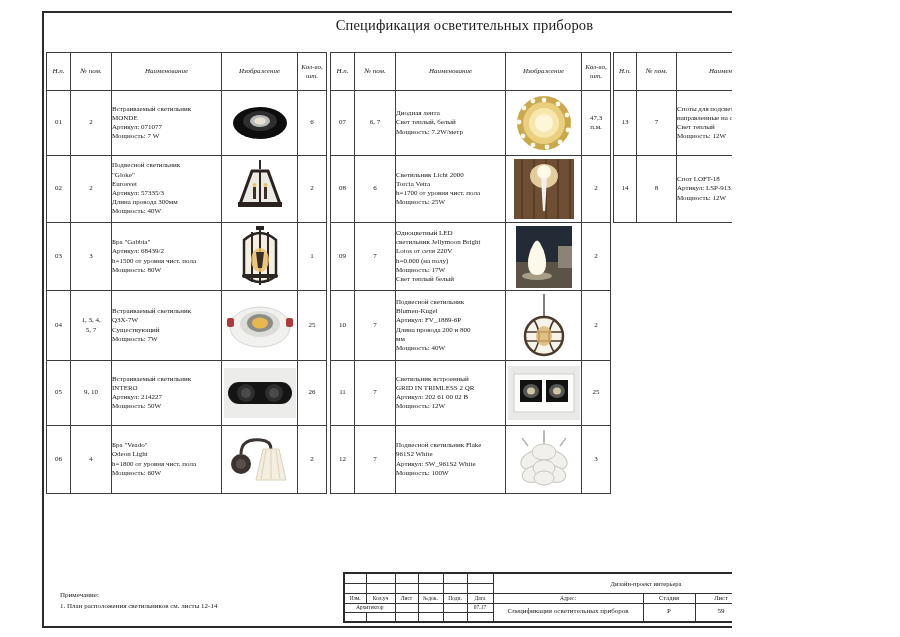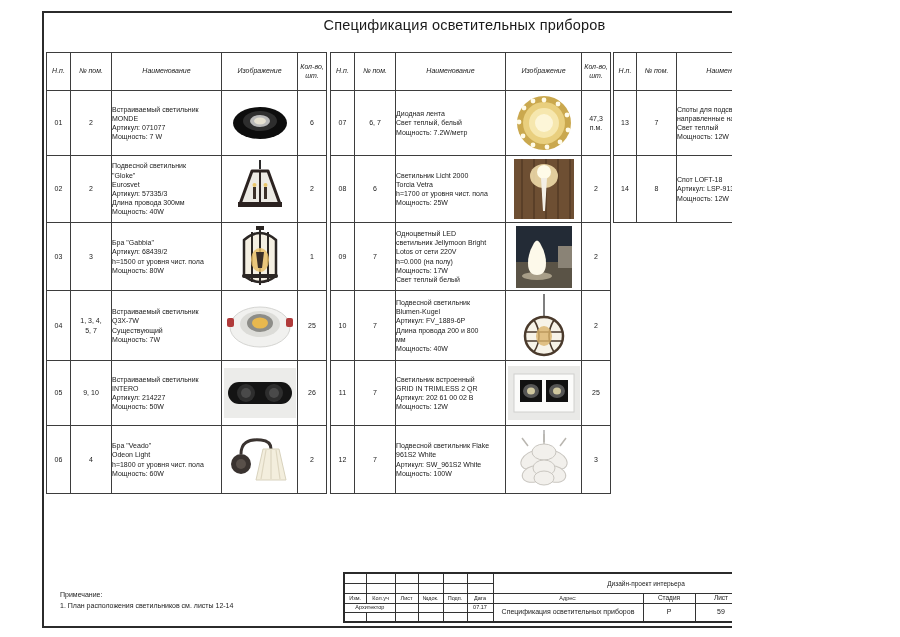--- a/index.html
+++ b/index.html
@@ -1,17 +1,17 @@
 <!DOCTYPE html>
 <html><head>
 <meta charset="utf-8">
 <style>
   html,body{margin:0;padding:0;background:#fff;}
   .page{position:relative;width:732px;height:637px;background:#ffffff;
-        font-family:Liberation Sans, sans-serif;color:#1a1a1a;overflow:hidden;}
+        font-family:Liberation Serif, serif;color:#1a1a1a;overflow:hidden;}
   .frame{position:absolute;left:42px;top:11px;width:845px;height:617px;
          border:2px solid #2b2b2b;box-sizing:border-box;}
   .title{position:absolute;left:42px;top:17px;width:845px;text-align:center;
          font-size:14.5px;letter-spacing:.2px;}
   table.spec{position:absolute;border-collapse:collapse;table-layout:fixed;background:#fff;}
   .spec th,.spec td{border:1px solid #3d3d3d;padding:0;vertical-align:middle;
                     font-size:7px;font-weight:normal;overflow:hidden;}
   .spec th{font-style:italic;line-height:1.25;}
   .c{text-align:center;line-height:1.35;}
   .name{text-align:left;padding:3px 2px 3px 5px;line-height:1.32;}

